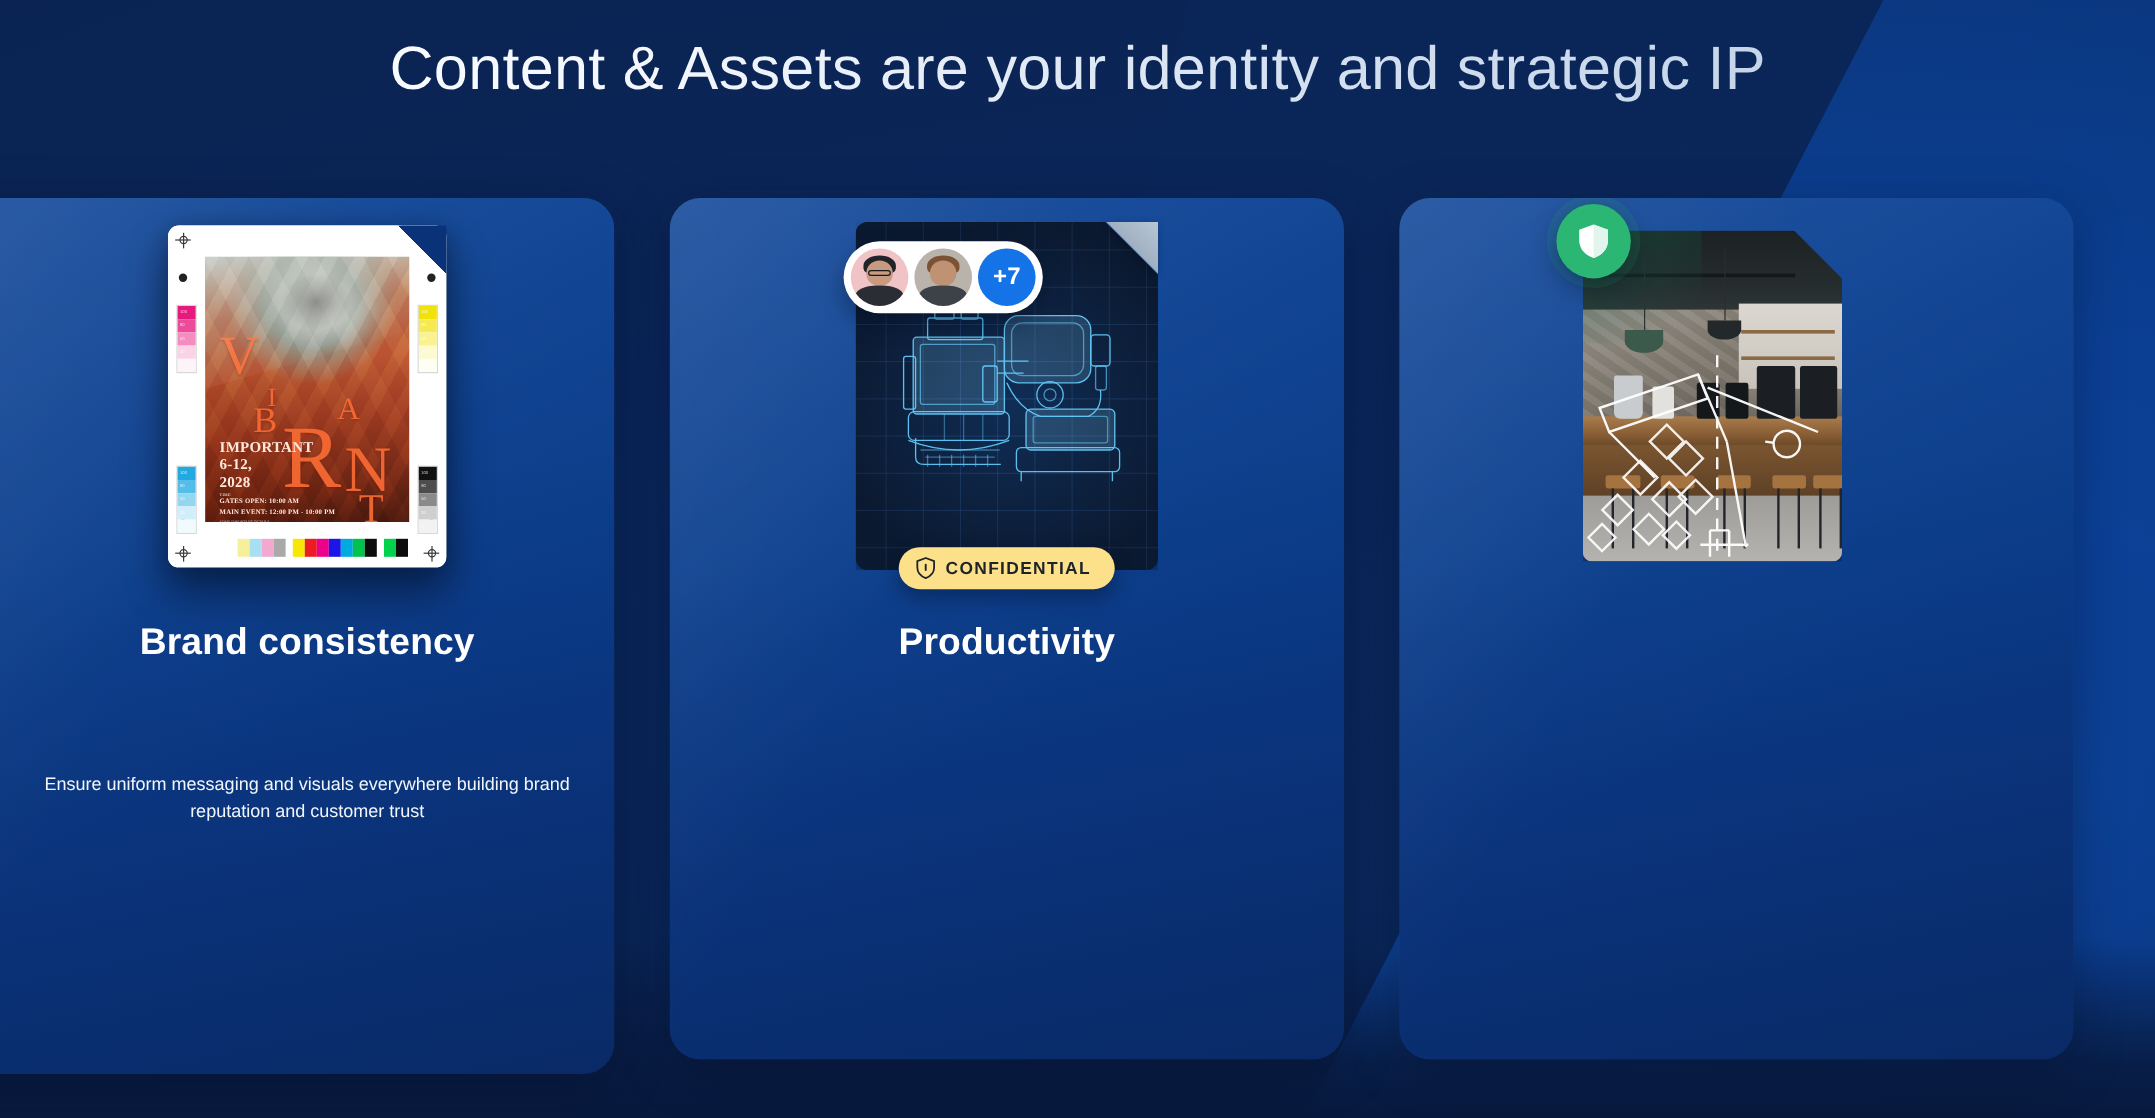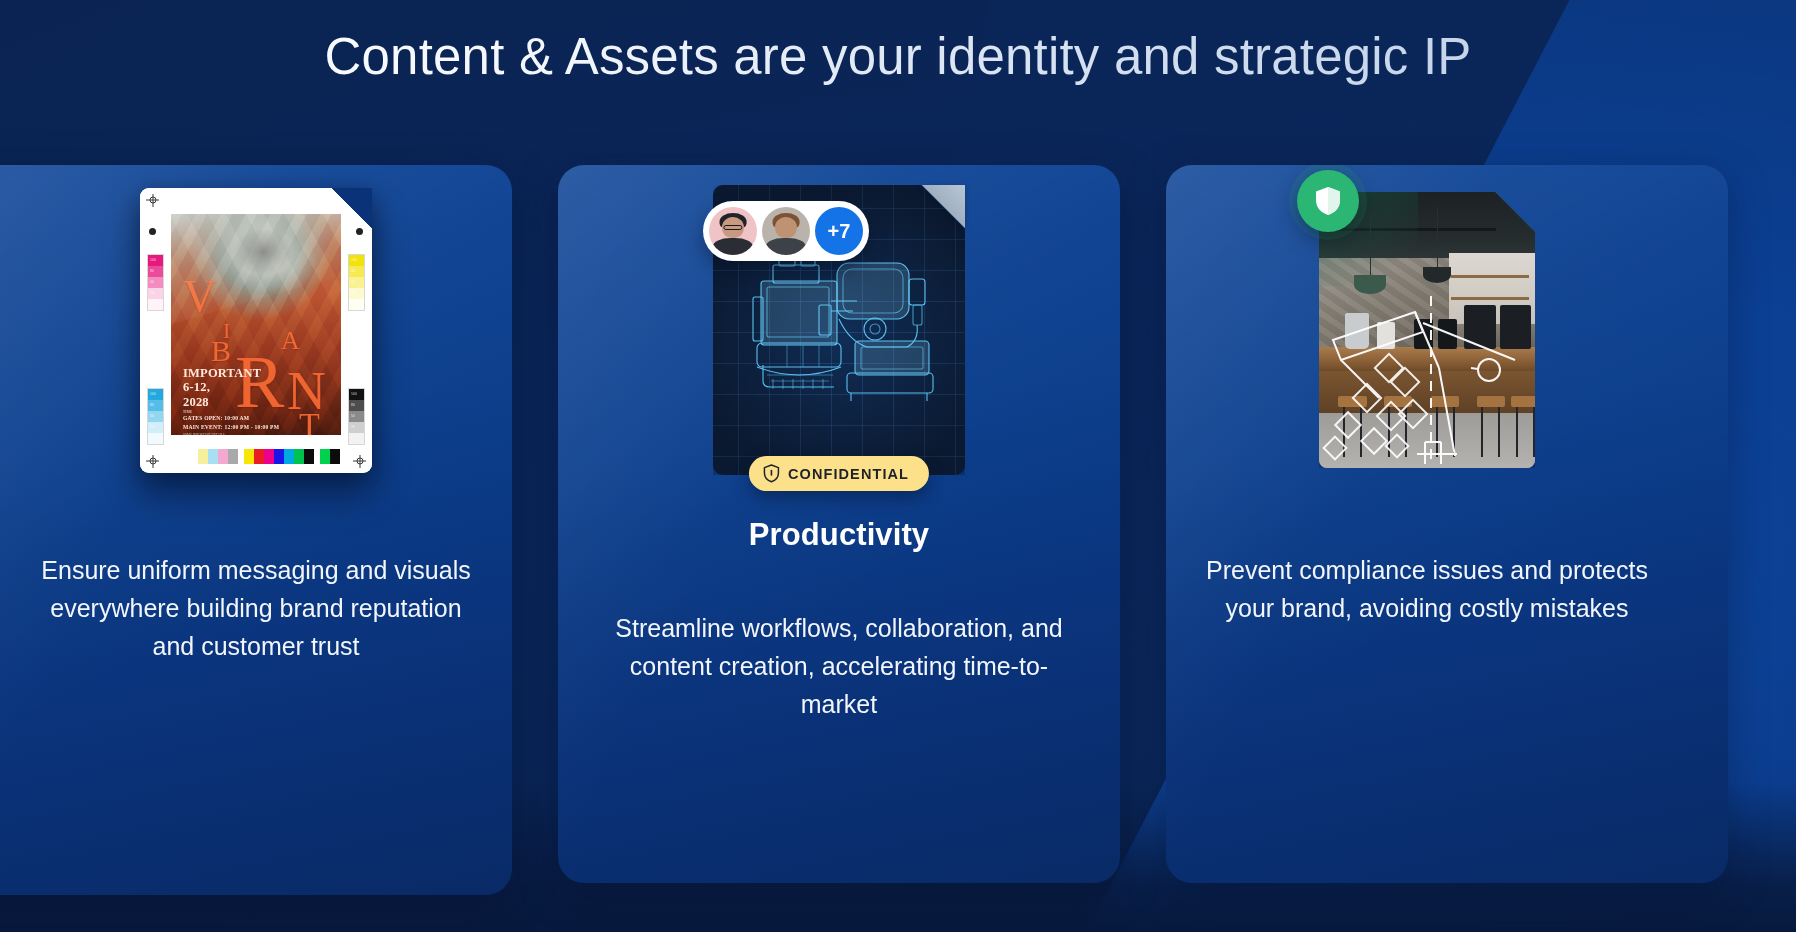--- a/index.html
+++ b/index.html
@@ -84,22 +84,22 @@
   .visual-slot {
     height:330px; width:100%;
     display:flex; align-items:center; justify-content:center;
     position:relative;
   }
   .card-title {
     font-size:31px; font-weight:700; color:#ffffff;
     margin-top:22px; letter-spacing:.1px;
   }
   .card-desc {
-    margin-top:56px;
-    font-size:25px; font-weight:400; color:#f2f6fb;
+    margin-top:90px;
+    font-size:15px; font-weight:400; color:#f2f6fb;
     line-height:1.52; text-align:center; width:86%;
   }
 
   
   .proof {
     position:relative; width:232px; height:285px;
     background:#ffffff;
     border-radius:9px;
     box-shadow:0 18px 34px rgba(2,12,34,.48);
     filter:drop-shadow(0 4px 10px rgba(0,0,0,.25));
@@ -423,20 +423,21 @@
               <b style="background:#0c0c0c" data-interactable="false"></b>
             </span>
             <span class="grp" data-interactable="false">
               <b style="background:#00d24e" data-interactable="false"></b>
               <b style="background:#0c0c0c" data-interactable="false"></b>
             </span>
           </div>
         </div>
 
       </div>
+      <div class="card-title" data-interactable="false">Brand consistency</div>
       <div class="card-desc" data-interactable="false">Ensure uniform messaging and visuals everywhere building brand reputation and customer trust</div>
     </div>
   </div>
 
   <div class="card card-2" data-interactable="true">
     <div class="card-inner">
       <div class="visual-slot" data-interactable="false">
 
         <div class="bpwrap" data-interactable="false">
           <div class="bp" data-interactable="false">
@@ -498,21 +499,20 @@
             <svg width="17" height="19" viewBox="0 0 17 19" data-interactable="false">
               <path d="M8.5 1 L15.5 3.6 V9 c0 4.6-3.2 7.4-7 8.8C4.7 16.4 1.5 13.6 1.5 9 V3.6 Z" fill="none" stroke="#1d2329" stroke-width="1.5" stroke-linejoin="round"></path>
               <path d="M8.5 6.6 v4.4" stroke="#1d2329" stroke-width="1.6" stroke-linecap="round"></path>
             </svg>
             <span data-interactable="false">CONFIDENTIAL</span>
           </div>
         </div>
 
       </div>
       <div class="card-title" data-interactable="false">Productivity</div>
-      <div class="card-desc" data-interactable="false">Streamline workflows, collaboration, and content creation, accelerating time-to-market</div>
     </div>
   </div>
 
   <div class="card card-3" data-interactable="true">
     <div class="card-inner">
       <div class="visual-slot" data-interactable="false">
 
         <div class="cafewrap" data-interactable="false">
           <div class="cafe" data-interactable="false">
             <div class="ceil" data-interactable="false"></div>
@@ -594,17 +594,16 @@
                       background:#2bb673; display:flex; align-items:center; justify-content:center; z-index:9;
                       box-shadow:0 8px 22px rgba(2,12,34,.42), 0 0 0 8px rgba(43,182,115,.13);" data-interactable="false">
             <svg width="28" height="32" viewBox="0 0 28 32" data-interactable="false">
               <path d="M14 2 L26 6.4 V15 c0 8-5.4 12.8-12 15C7.4 27.8 2 23 2 15 V6.4 Z" fill="#ffffff"></path>
               <path d="M14 2 L26 6.4 V15 c0 8-5.4 12.8-12 15 Z" fill="#e2f5ec"></path>
             </svg>
           </div>
         </div>
 
       </div>
-      <div class="card-desc" data-interactable="false">Prevent compliance issues and protects your brand, avoiding costly mistakes</div>
     </div>
   </div>
 
 </div>
 
 </body></html>

